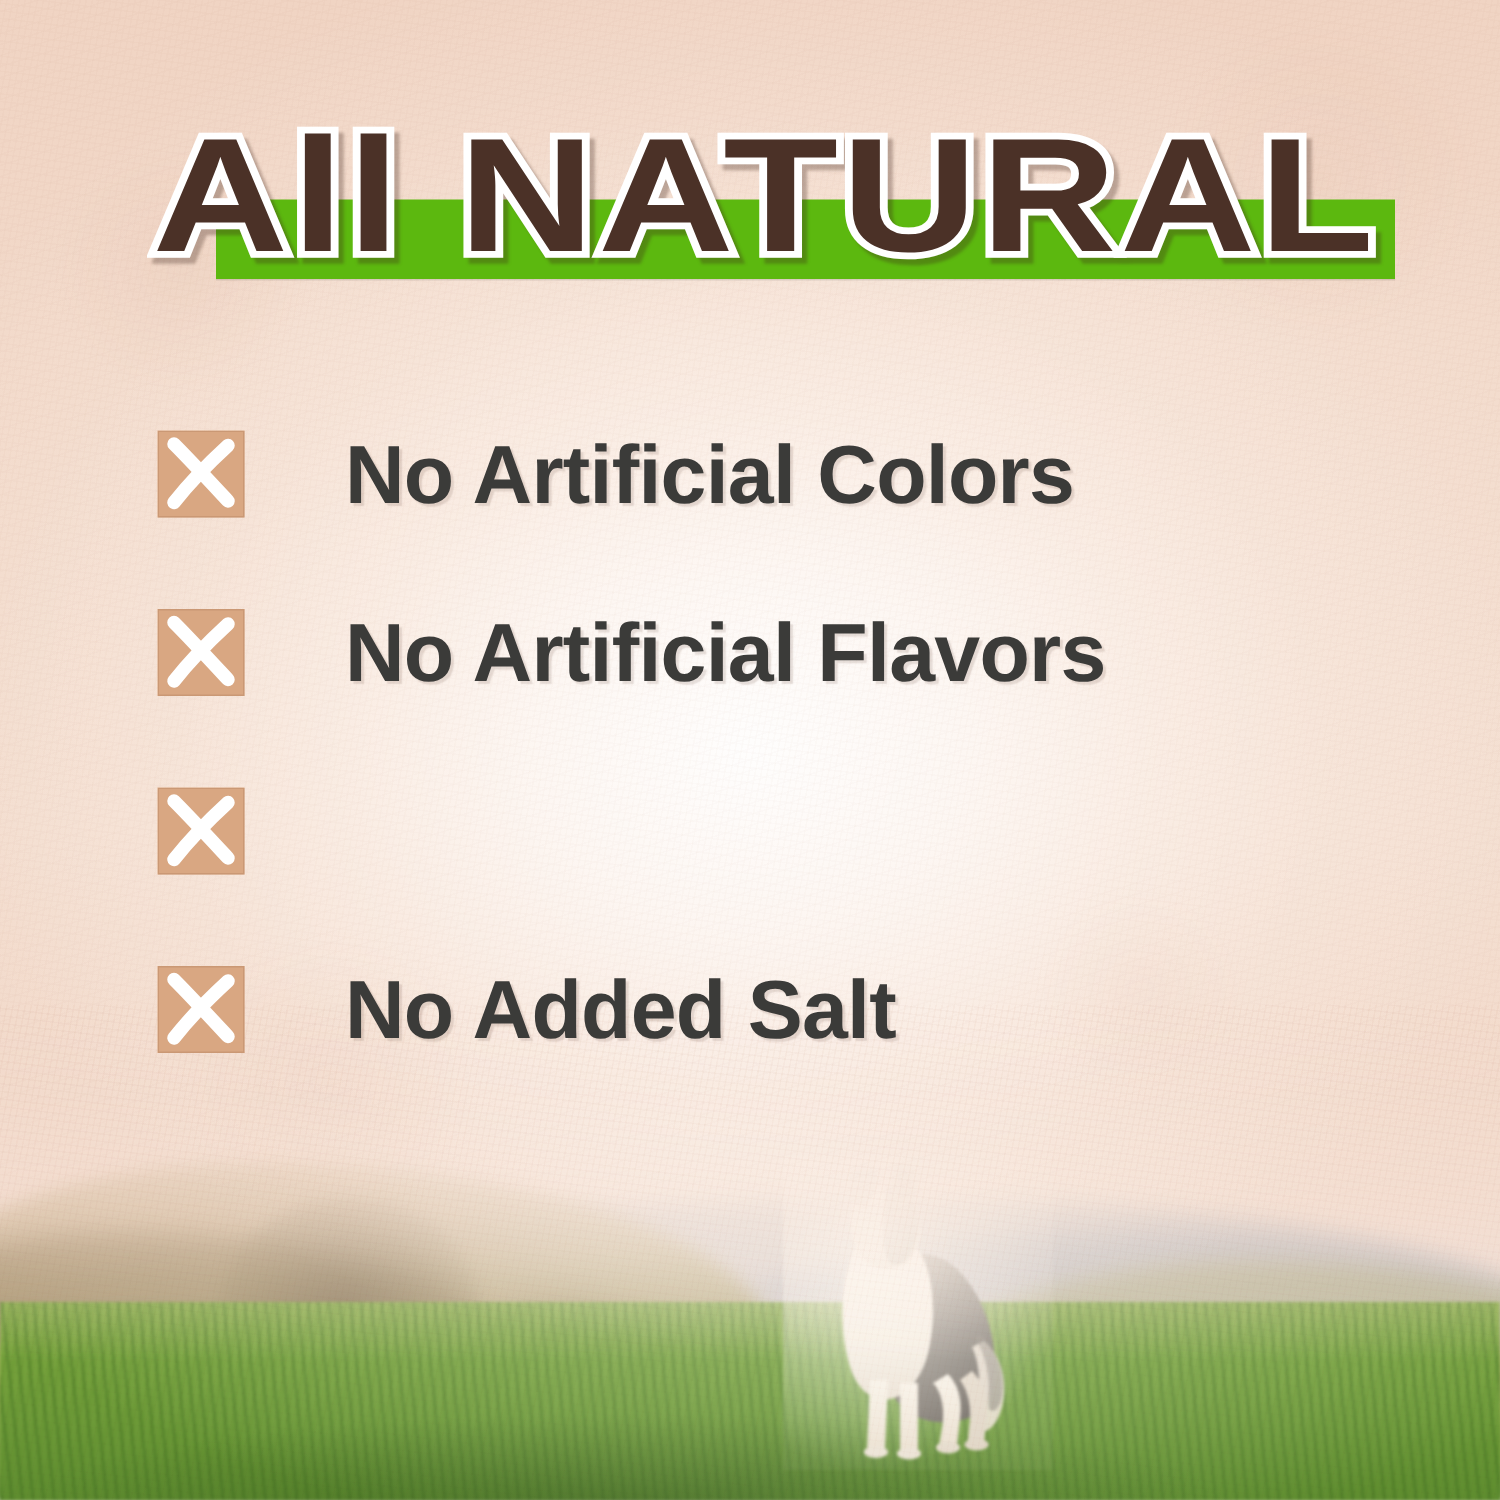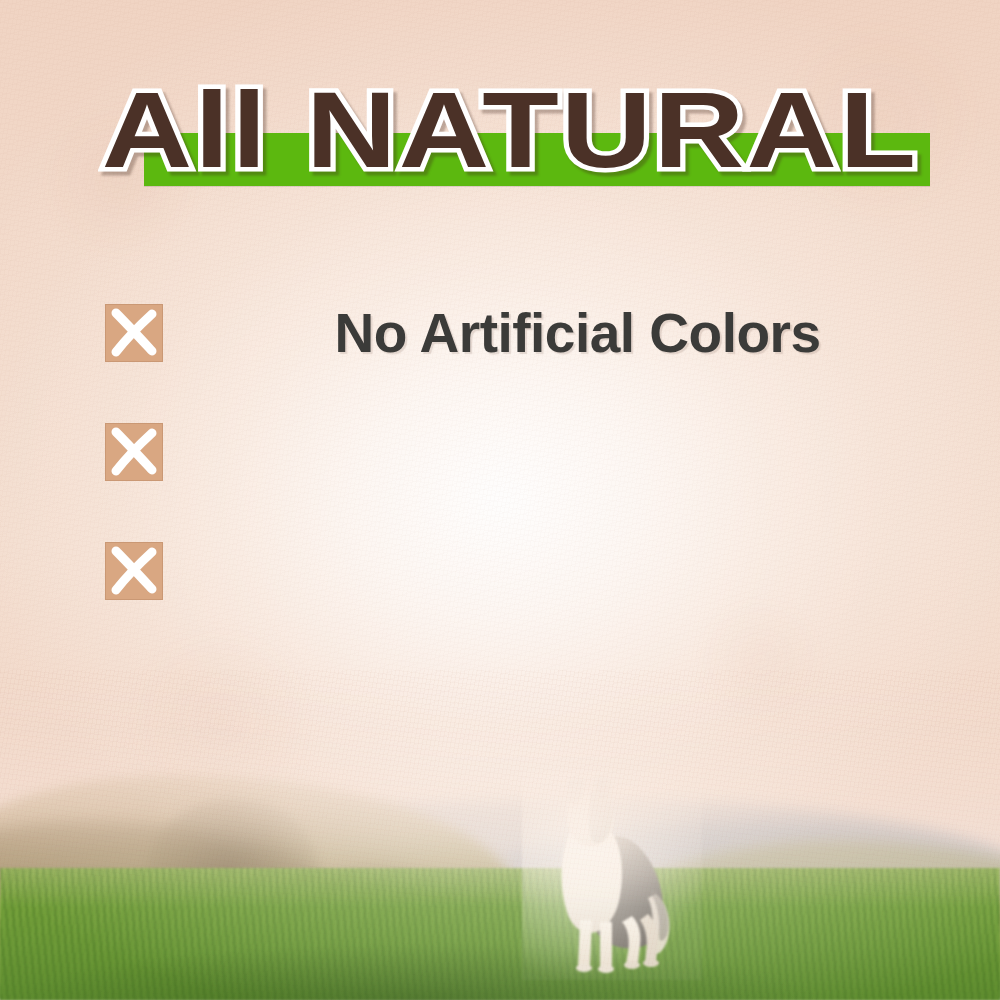--- a/index.html
+++ b/index.html
@@ -274,23 +274,22 @@
     paint-order: stroke fill;
     filter: drop-shadow(3px 4px 1px rgba(60,34,22,0.30));
     white-space: nowrap;
     user-select: none;
   }
 
   
   .features {
     position: absolute;
     left: 105px;
-    top: 273px;
+    top: 256px;
     width: 820px;
-    text-align: center;
   }
   .feature-row {
     display: flex;
     align-items: center;
     height: 119px;
   }
   .xbox {
     position: relative;
     flex: 0 0 auto;
     width: 58px;
@@ -419,34 +418,44 @@
     <div class="feature-row">
       <span class="xbox">
         <svg viewBox="0 0 58 58" xmlns="http://www.w3.org/2000/svg">
           <path d="M11 9 C22 20 34 33 47 47" stroke="#ffffff" stroke-width="9" stroke-linecap="round" fill="none"></path>
           <path d="M47 10 C35 21 22 34 11 48" stroke="#ffffff" stroke-width="9" stroke-linecap="round" fill="none"></path>
         </svg>
       </span>
       <span class="feature-label">No Artificial Colors</span>
     </div>
 
+    <div class="feature-row">
+      <span class="xbox">
+        <svg viewBox="0 0 58 58" xmlns="http://www.w3.org/2000/svg">
+          <path d="M11 9 C22 20 34 33 47 47" stroke="#ffffff" stroke-width="9" stroke-linecap="round" fill="none"></path>
+          <path d="M47 10 C35 21 22 34 11 48" stroke="#ffffff" stroke-width="9" stroke-linecap="round" fill="none"></path>
+        </svg>
+      </span>
+      <span class="feature-label">No Artificial Flavors</span>
+    </div>
 
     <div class="feature-row">
       <span class="xbox">
         <svg viewBox="0 0 58 58" xmlns="http://www.w3.org/2000/svg">
           <path d="M11 9 C22 20 34 33 47 47" stroke="#ffffff" stroke-width="9" stroke-linecap="round" fill="none"></path>
           <path d="M47 10 C35 21 22 34 11 48" stroke="#ffffff" stroke-width="9" stroke-linecap="round" fill="none"></path>
         </svg>
       </span>
     </div>
 
     <div class="feature-row">
       <span class="xbox">
         <svg viewBox="0 0 58 58" xmlns="http://www.w3.org/2000/svg">
           <path d="M11 9 C22 20 34 33 47 47" stroke="#ffffff" stroke-width="9" stroke-linecap="round" fill="none"></path>
           <path d="M47 10 C35 21 22 34 11 48" stroke="#ffffff" stroke-width="9" stroke-linecap="round" fill="none"></path>
         </svg>
       </span>
+      <span class="feature-label">No Added Salt</span>
     </div>
 
   </div>
 
 </div>
 
 </body></html>

